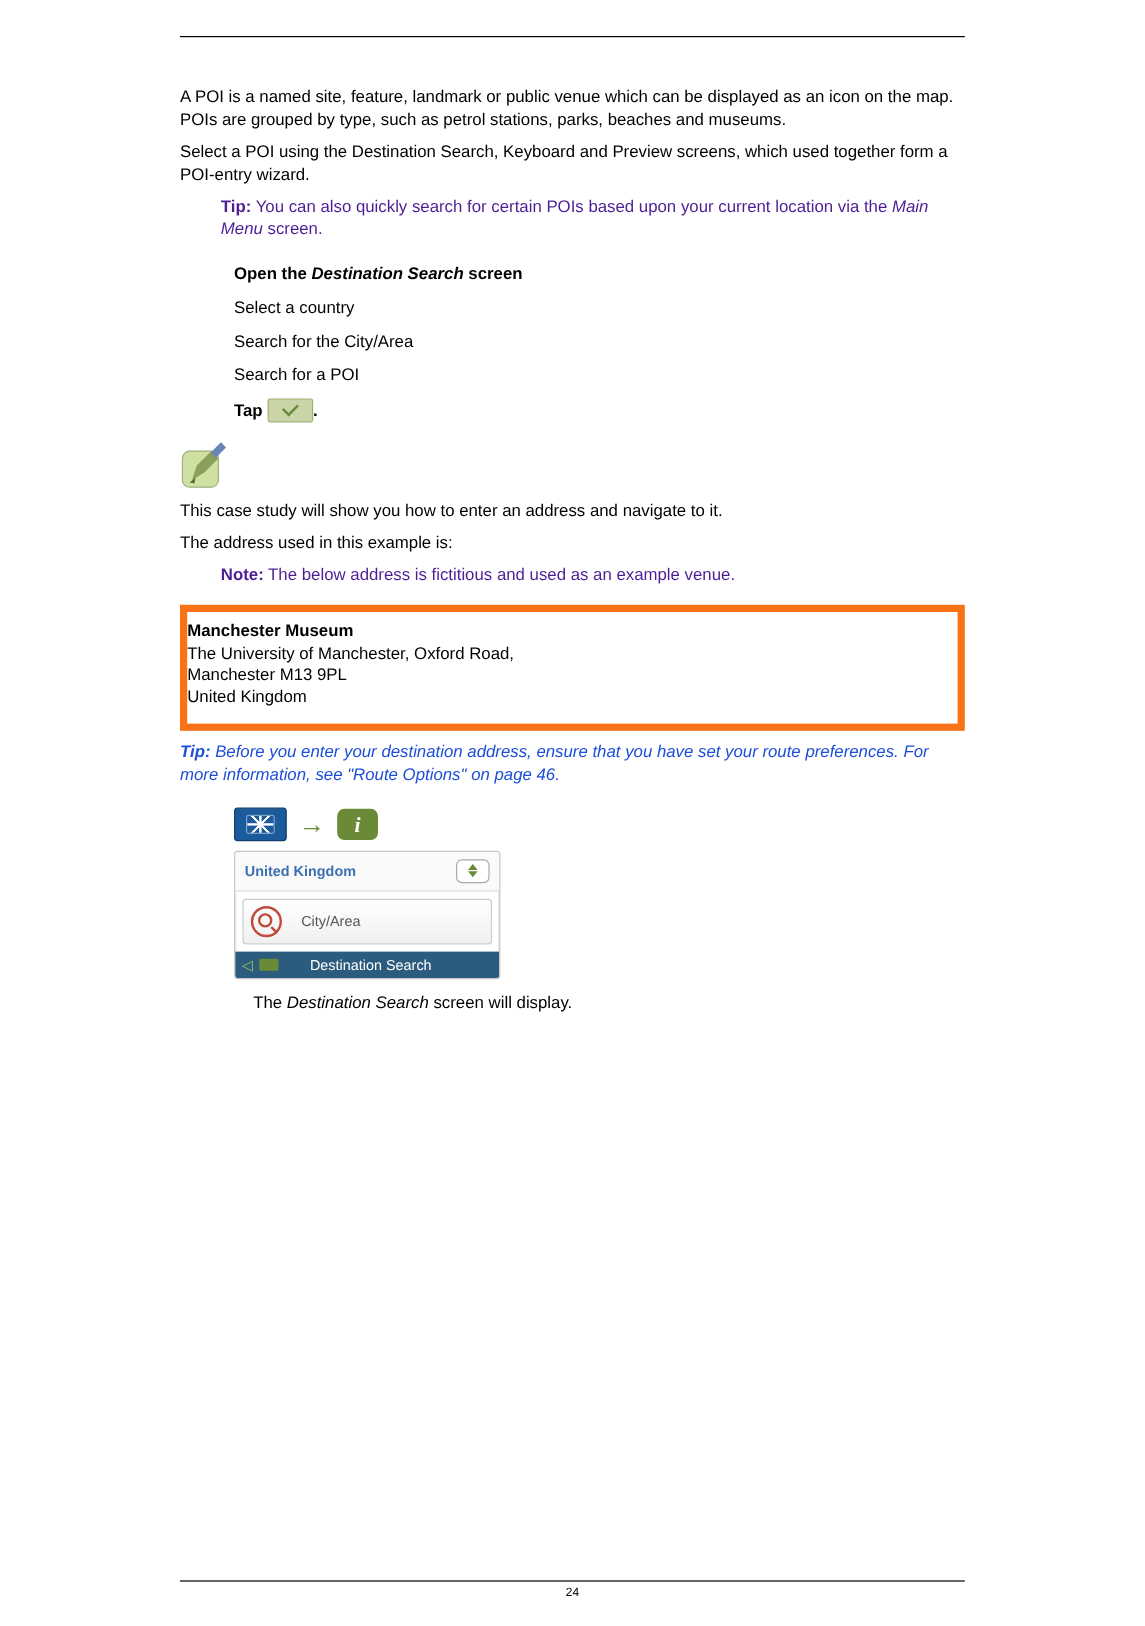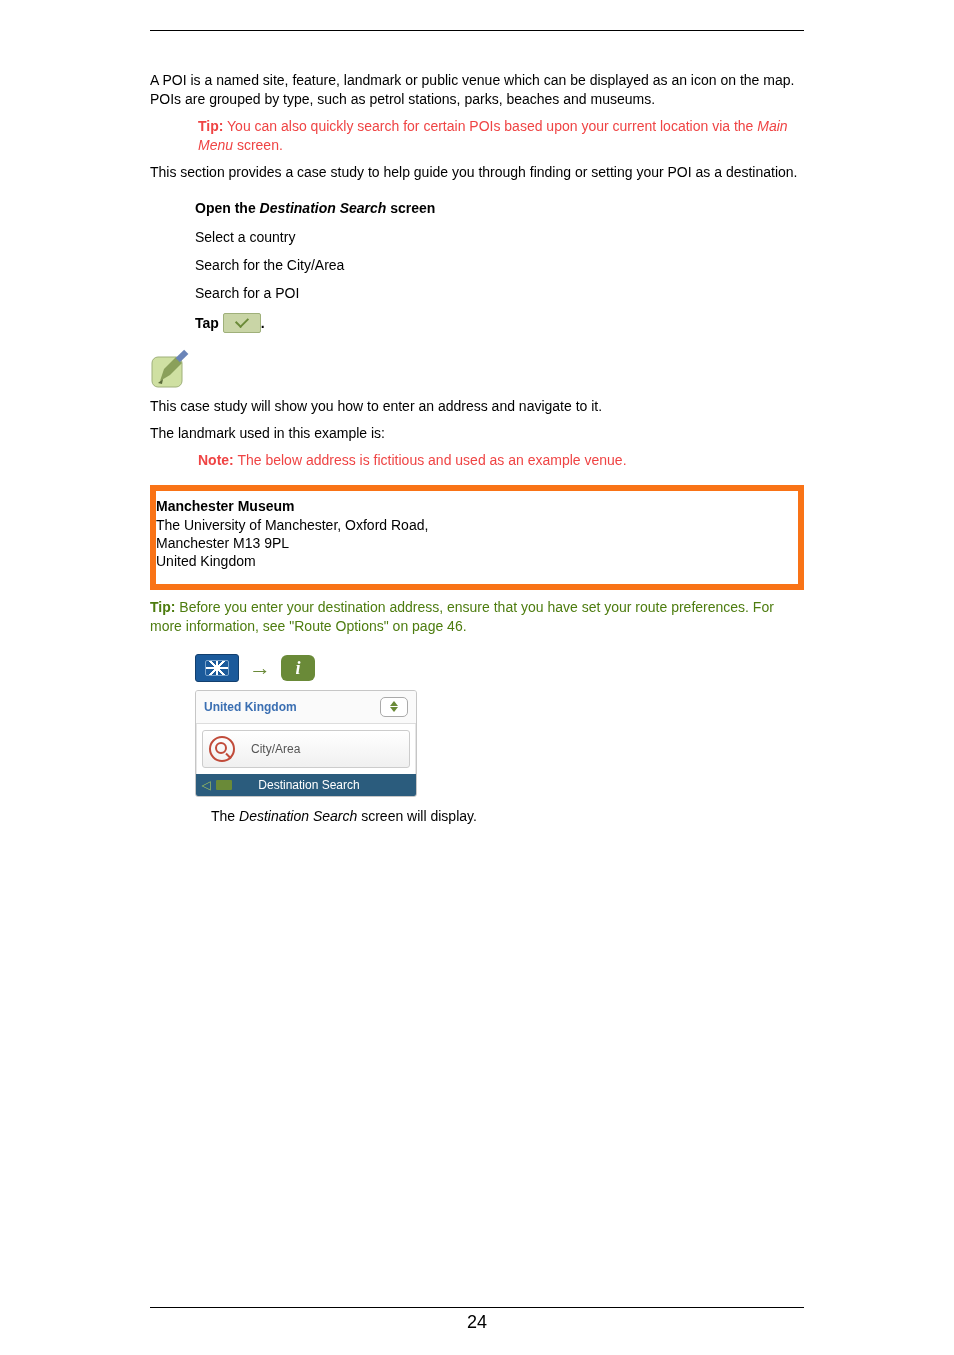--- a/index.html
+++ b/index.html
@@ -21,22 +21,22 @@
   .hr-top {
     border: none;
     border-top: 1px solid #000;
     margin: 0 0 40px 0;
   }
   p {
     margin: 8px 0;
     line-height: 1.35;
   }
   .tip {
-    color: #ef4444;
-    margin-left: 48px;
+    color: #4c1d95;
+    margin-left: 34px;
   }
   .tip .label {
     font-weight: bold;
   }
   .tip-left {
     color: #58a618;
     margin-left: 0;
   }
   .steps {
     margin: 18px 0 12px 45px;
@@ -69,22 +69,23 @@
   .pencil-icon { margin: 6px 0 6px 0; }
   .pencil-icon svg { display: block; }
   .example-box {
     border: 6px solid #f97316;
     margin: 16px 0 4px 0;
     padding: 6px 10px 14px 0;
     line-height: 1.3;
   }
   .ex-heading { font-weight: bold; }
   .note-green {
-    color: #4d7c0f;
+    color: #1d4ed8;
     margin: 8px 0 8px 0;
+    font-style: italic;
   }
   .note-green .label { font-weight: bold; }
   .step1-block {
     margin: 18px 0 0 45px;
   }
   .nav-steps {
     display: flex;
     align-items: center;
     gap: 10px;
     margin-bottom: 8px;
@@ -256,37 +257,37 @@
     margin: 10px 0 0 45px;
   }
   .footer {
     position: absolute;
     bottom: 22px;
     left: 50px;
     right: 50px;
     text-align: center;
     border-top: 1px solid #000;
     padding-top: 4px;
-    font-size: 18px;
+    font-size: 10px;
   }
 </style>
 </head>
 <body>
 
 <div class="page">
   <hr class="hr-top">
 
   <p>A POI is a named site, feature, landmark or public venue which can be displayed as an icon on the map. POIs are grouped by type, such as petrol stations, parks, beaches and museums.</p>
+  <p>Select a POI using the Destination Search, Keyboard and Preview screens, which used together form a POI-entry wizard.</p>
 
   <p class="tip">
     <span class="label">Tip:</span>
     <span>You can also quickly search for certain POIs based upon your current location via the </span><span style="font-style:italic">Main Menu</span><span> screen.</span>
   </p>
 
-  <p>This section provides a case study to help guide you through finding or setting your POI as a destination.</p>
 
   <div class="steps">
     <div class="stepline">
       <span>Open the </span><span style="font-style:italic">Destination Search</span><span> screen</span>
     </div>
     <div class="stepline">Select a country</div>
     <div class="stepline">Search for the City/Area</div>
     <div class="stepline">Search for a POI</div>
     <div class="stepline">
       <span>Tap </span><span class="tick-btn"></span><span>.</span>
@@ -296,21 +297,21 @@
   <div class="pencil-icon">
     <svg width="48" height="44" viewBox="0 0 48 44">
       <rect x="2" y="12" width="30" height="30" rx="6" fill="#cfe0a2" stroke="#9fb07a"></rect>
       <polygon points="10,36 14,24 26,12 32,18 20,30 10,36" fill="#8aa05a"></polygon>
       <rect x="26" y="8" width="12" height="6" fill="#6a84b8" transform="rotate(-45 32 11)"></rect>
       <polygon points="8,38 13,34 12,39" fill="#5a6a3a"></polygon>
     </svg>
   </div>
 
   <p>This case study will show you how to enter an address and navigate to it.</p>
-  <p>The landmark used in this example is:</p>
+  <p>The address used in this example is:</p>
 
   <p class="tip">
     <span class="label">Note:</span>
     <span>The below address is fictitious and used as an example venue.</span>
   </p>
 
   <div class="example-box">
     <div class="ex-heading">Manchester Museum</div>
     <div>The University of Manchester, Oxford Road,</div>
     <div>Manchester M13 9PL</div>

